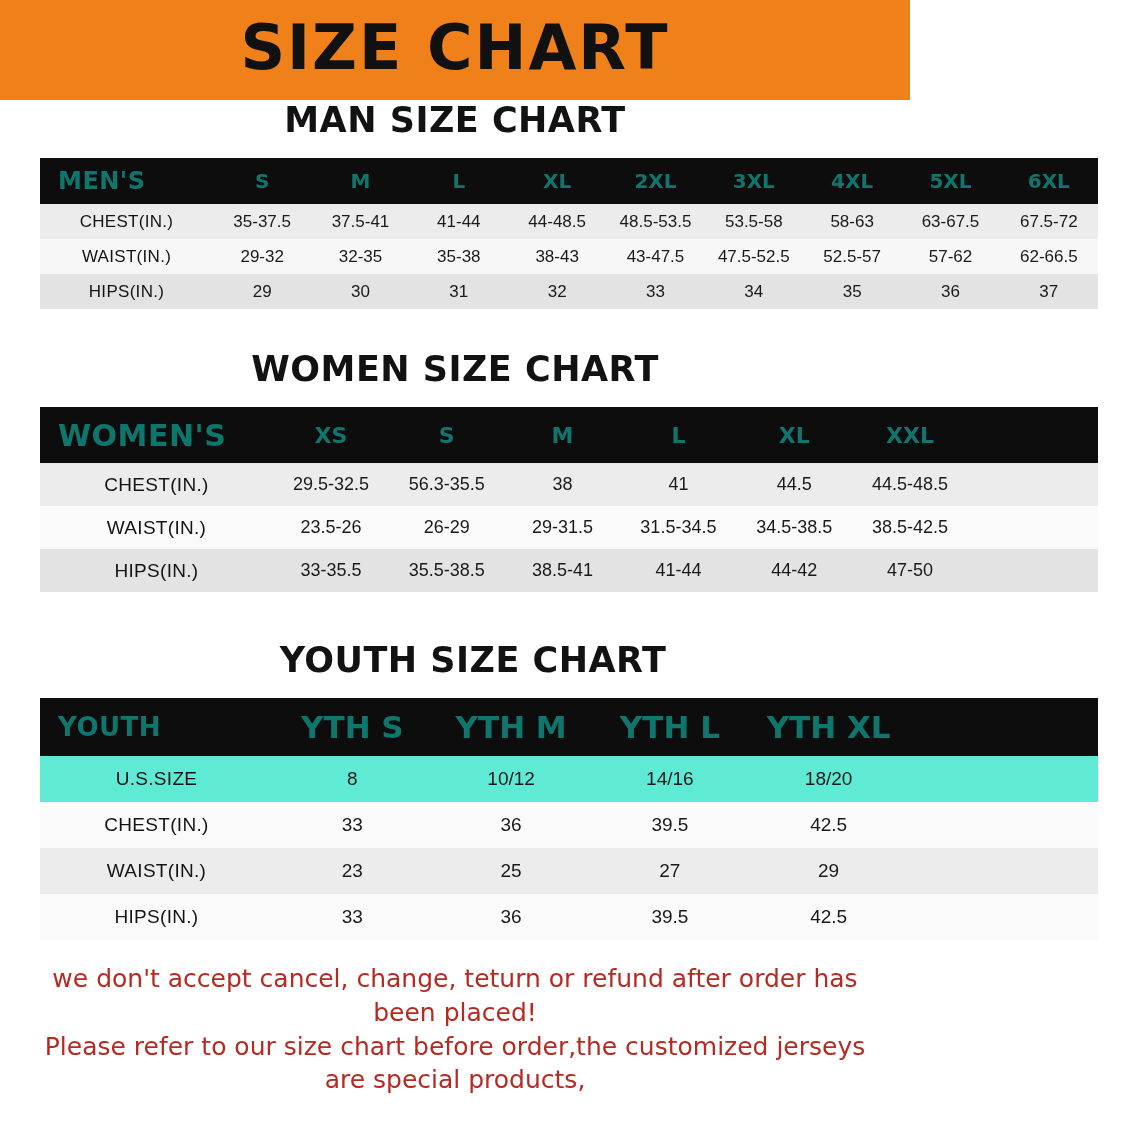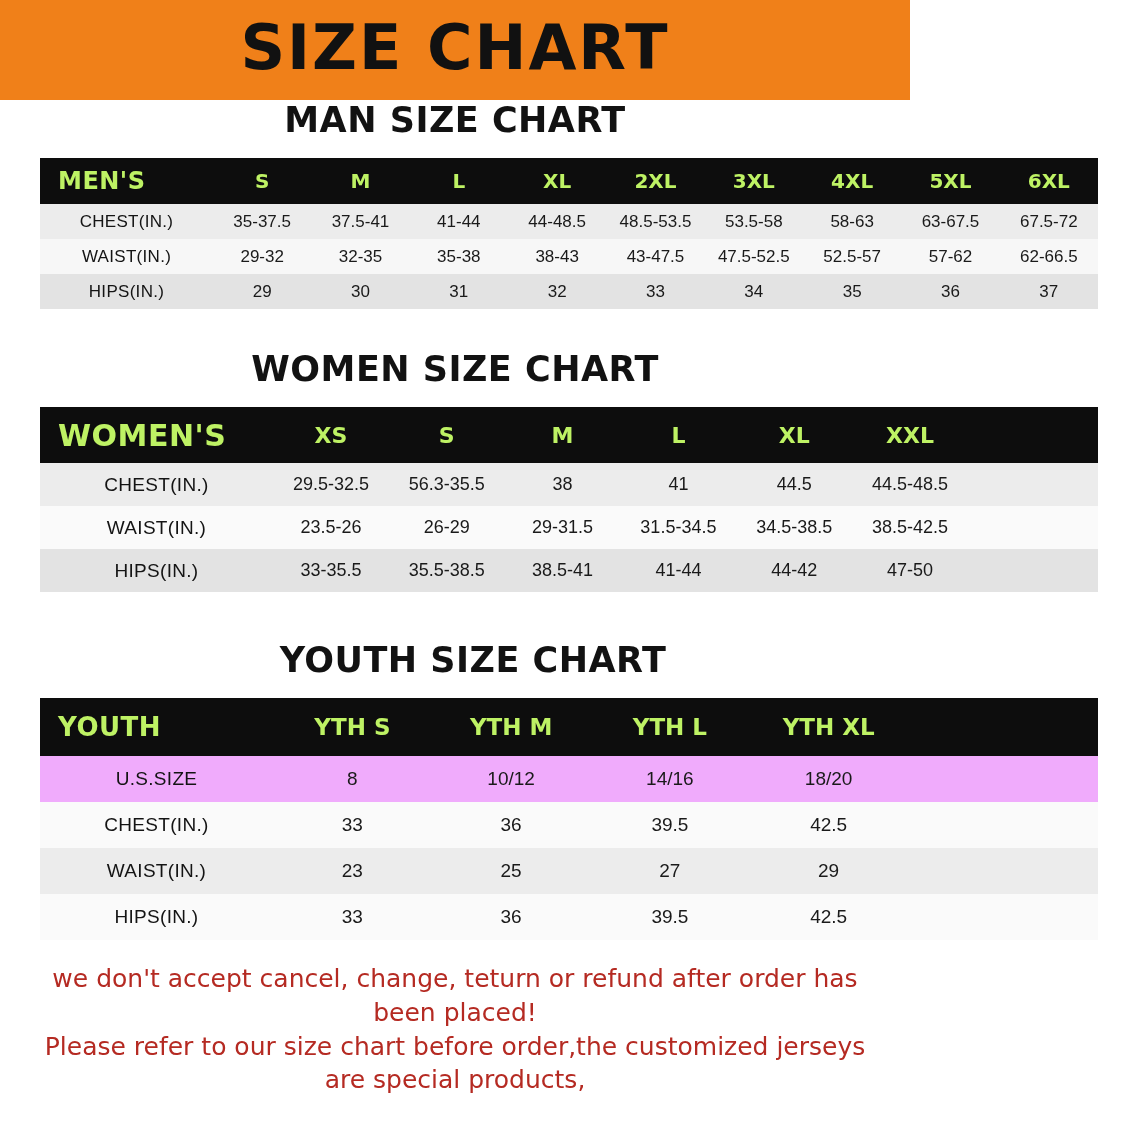--- a/index.html
+++ b/index.html
@@ -68,21 +68,21 @@
     font-family: "Liberation Sans", sans-serif;
     font-size: 17px;
     color: #1a1a1a;
     padding: 0;
     height: 35px;
     vertical-align: middle;
     white-space: nowrap;
   }
   table.size-table thead th {
     background: #0d0d0d;
-    color: #bef264;
+    color: #0f766e;
     font-size: 20px;
     height: 46px;
     font-family: "DejaVu Sans", sans-serif;
     font-weight: 700;
   }
   table.size-table thead th.rowlabel {
     text-align: left;
     padding-left: 18px;
     font-size: 24px;
     letter-spacing: 0.5px;
@@ -92,33 +92,33 @@
     color: #141414;
     text-align: center;
     letter-spacing: 0.3px;
   }
   tr.band-a td { background: #ececec; }
   tr.band-b td { background: #f7f7f7; }
   tr.band-c td { background: #e3e3e3; }
   tr.band-w1 td { background: #ececec; }
   tr.band-w2 td { background: #fafafa; }
   tr.band-w3 td { background: #e3e3e3; }
-  tr.band-y1 td { background: #f0abfc; }
+  tr.band-y1 td { background: #5eead4; }
   tr.band-y2 td { background: #fafafa; }
   tr.band-y3 td { background: #ececec; }
   tr.band-y4 td { background: #fafafa; }
 
   
   #women-table th, #women-table td { height: 43px; font-size: 18px; }
   #women-table thead th { height: 56px; font-size: 22px; }
   #women-table thead th.rowlabel { font-size: 30px; }
   #women-table tbody td.rowlabel { font-size: 19px; }
 
   #youth-table th, #youth-table td { height: 46px; font-size: 19px; margin-top: 8px; }
-  #youth-table thead th { height: 58px; font-size: 23px; }
+  #youth-table thead th { height: 58px; font-size: 31px; }
   #youth-table thead th.rowlabel { font-size: 26px; }
   #youth-table tbody td.rowlabel { font-size: 19px; }
 
   
   .note {
     margin: 22px 36px 0 36px;
     color: #B52A22;
     font-family: "DejaVu Sans", sans-serif;
     font-size: 25px;
     line-height: 1.35;

